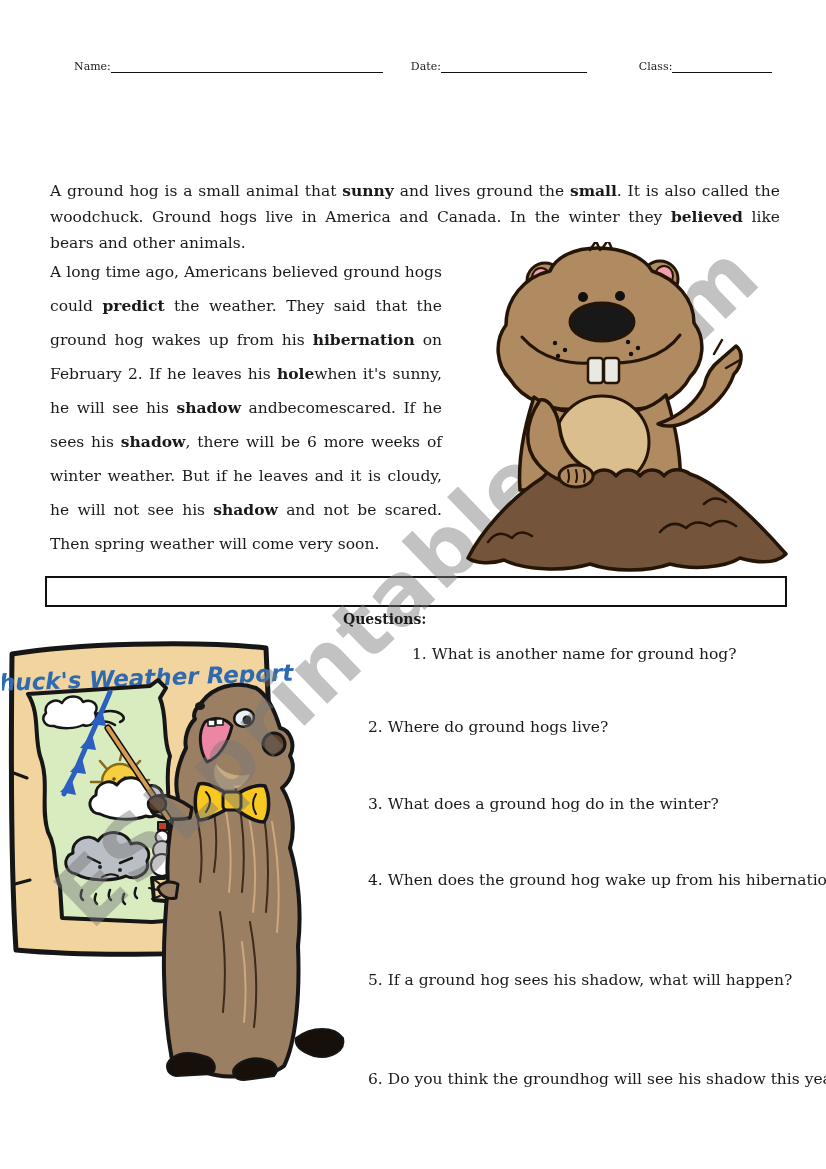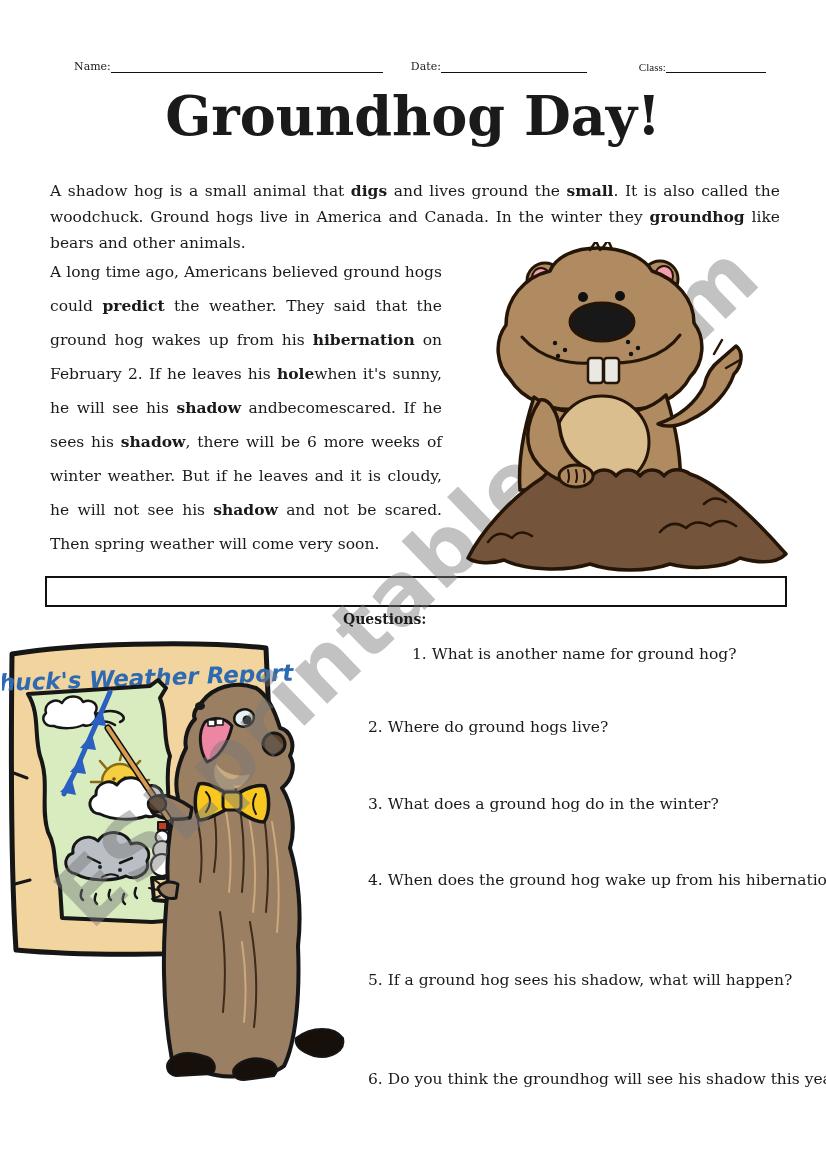--- a/index.html
+++ b/index.html
@@ -18,21 +18,21 @@
   }
   
   .header{position:absolute;top:55px;left:50px;right:44px;display:flex;align-items:flex-end;font-size:11px;z-index:6;margin-left:24px;}
   .field{display:flex;align-items:flex-end;}
   .field .label{white-space:nowrap;}
   .blank{display:inline-block;border-bottom:1.6px solid #111;height:17px;}
   .blank-name{width:272px;}
   .blank-date{width:146px;}
   .blank-class{width:100px;}
   .field-date{margin-left:28px;}
-  .field-class{margin-left:52px;font-family:Liberation Serif, serif;}
+  .field-class{margin-left:52px;}
   
   .title{position:absolute;top:84px;left:0;width:100%;margin:0;text-align:center;
     font-size:54px;font-weight:bold;letter-spacing:0px;z-index:6;}
   
   .para{position:absolute;margin:0;text-align:justify;font-size:15.5px;z-index:6;}
   .p1{top:178px;left:50px;width:730px;line-height:26px;}
   .p2{top:255px;left:50px;width:392px;line-height:34px;}
   .p3{top:480px;left:50px;width:392px;line-height:25px;}
   .para b{font-weight:bold;}
   
@@ -70,23 +70,22 @@
     <div class="field field-date">
       <span class="label">Date:</span>
       <span class="blank blank-date"></span>
     </div>
     <div class="field field-class">
       <span class="label">Class:</span>
       <span class="blank blank-class"></span>
     </div>
   </div>
 
-  <h1 class="title">Groundhog Day!</h1>
-
-  <p class="para p1"><span>A shadow hog is a small animal that </span><b>digs</b><span> and lives ground the </span><b>small</b><span>. It is also called the woodchuck. Ground hogs live in America and Canada. In the winter they </span><b>groundhog</b><span> like bears and other animals.</span></p>
+
+  <p class="para p1"><span>A ground hog is a small animal that </span><b>sunny</b><span> and lives ground the </span><b>small</b><span>. It is also called the woodchuck. Ground hogs live in America and Canada. In the winter they </span><b>believed</b><span> like bears and other animals.</span></p>
   <p class="para p2"><span>A long time ago, Americans believed ground hogs could </span><b>predict</b><span> the weather. They said that the ground hog wakes up from his </span><b>hibernation</b><span> on February 2. If he leaves his </span><b>hole</b><span>when it's sunny, he will see his </span><b>shadow</b><span> andbecomescared. If he sees his </span><b>shadow</b><span>, there will be 6 more weeks of winter weather. But if he leaves and it is cloudy, he will not see his </span><b>shadow</b><span> and not be scared. Then spring weather will come very soon.</span></p>
 
   <svg class="clipart" width="340" height="330" viewBox="0 0 340 330" aria-hidden="true">
     <g stroke="#241507" stroke-linejoin="round" stroke-linecap="round">
 
       <g>
         <circle cx="93" cy="39" r="18" fill="var(--groundhog-body)" stroke-width="3"></circle>
         <circle cx="208" cy="37" r="18" fill="var(--groundhog-body)" stroke-width="3"></circle>
         <ellipse cx="89" cy="36" rx="9" ry="10" fill="var(--ear-pink)" stroke-width="2"></ellipse>
         <ellipse cx="212" cy="34" rx="9" ry="10" fill="var(--ear-pink)" stroke-width="2"></ellipse>

